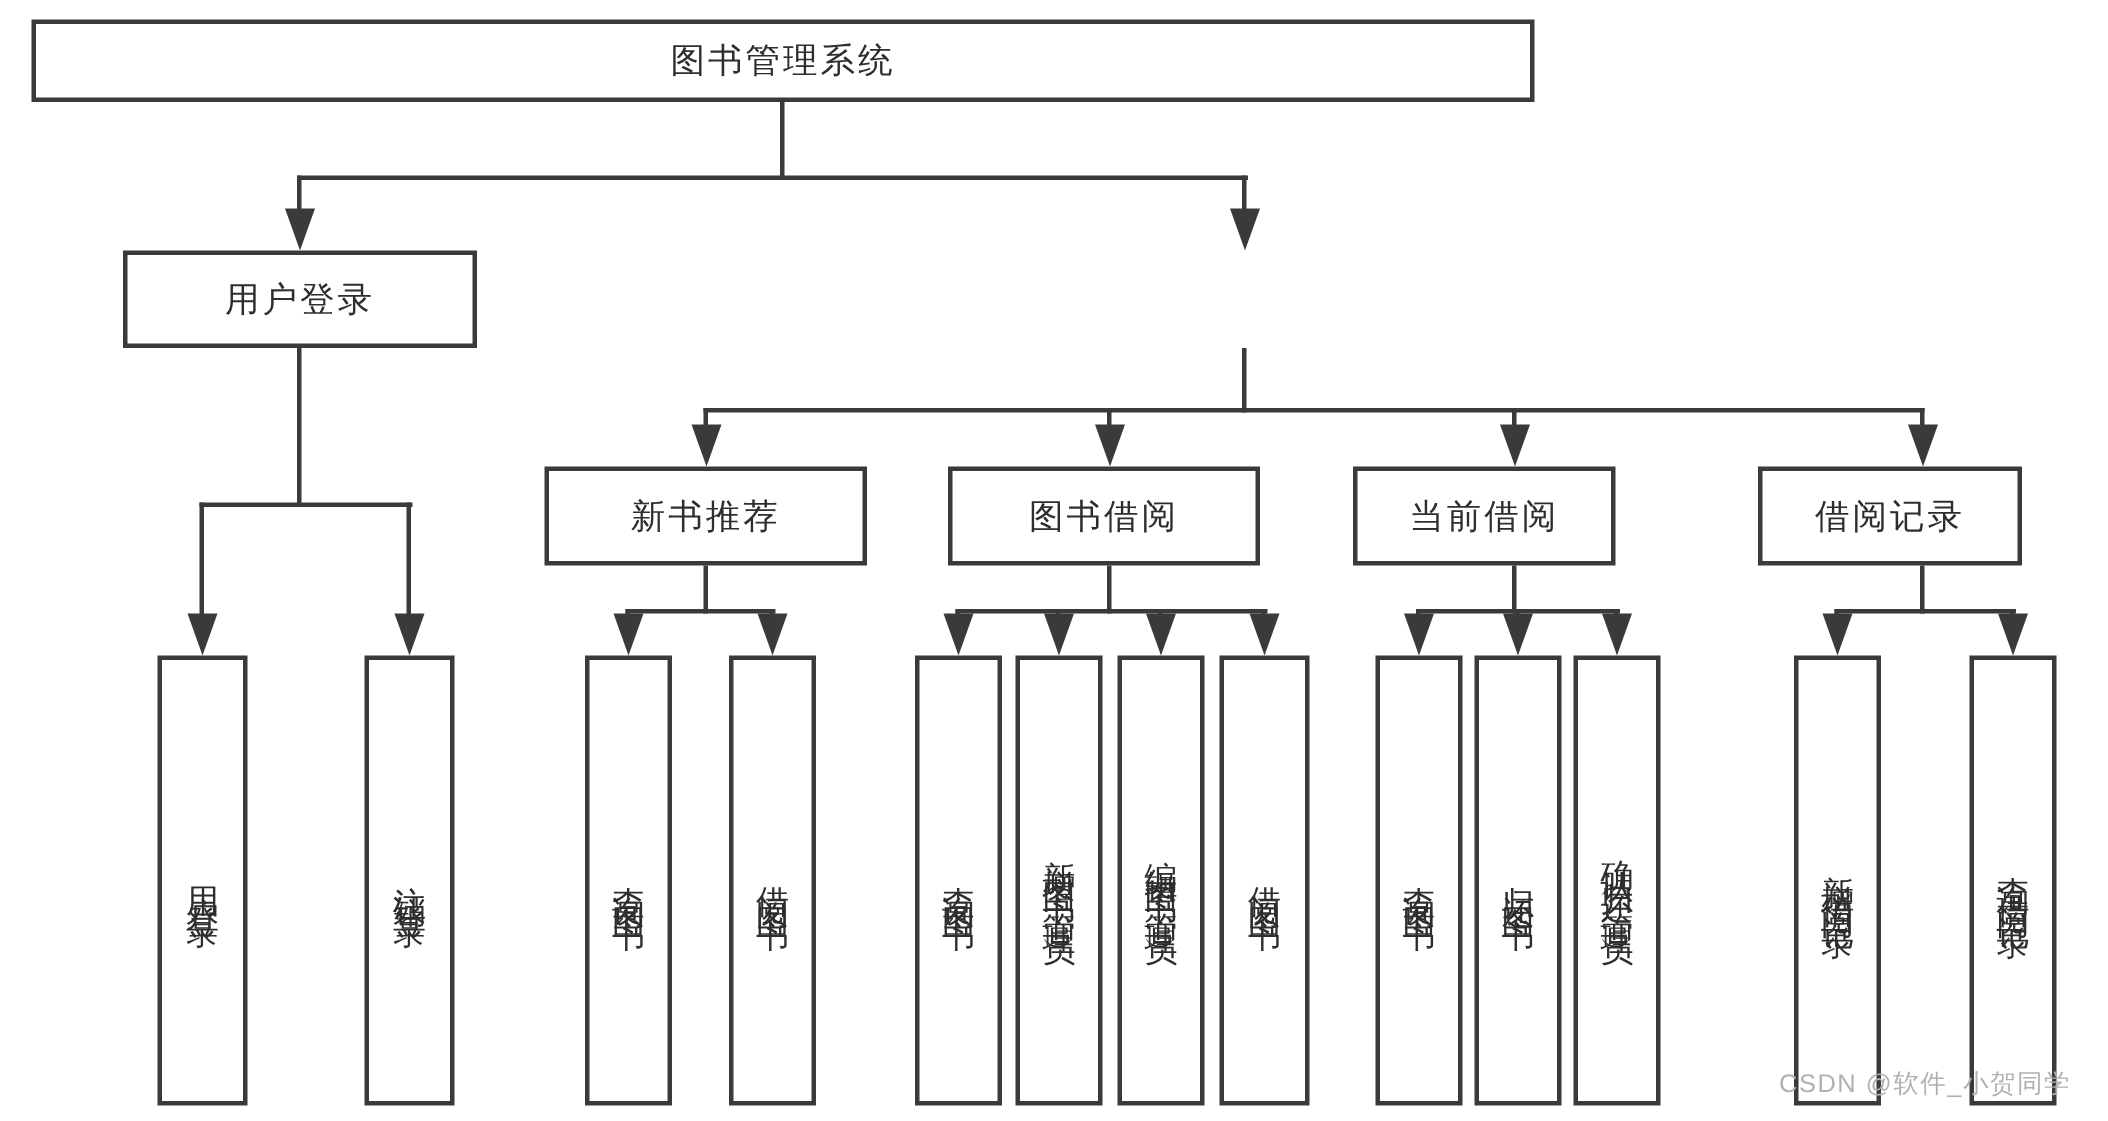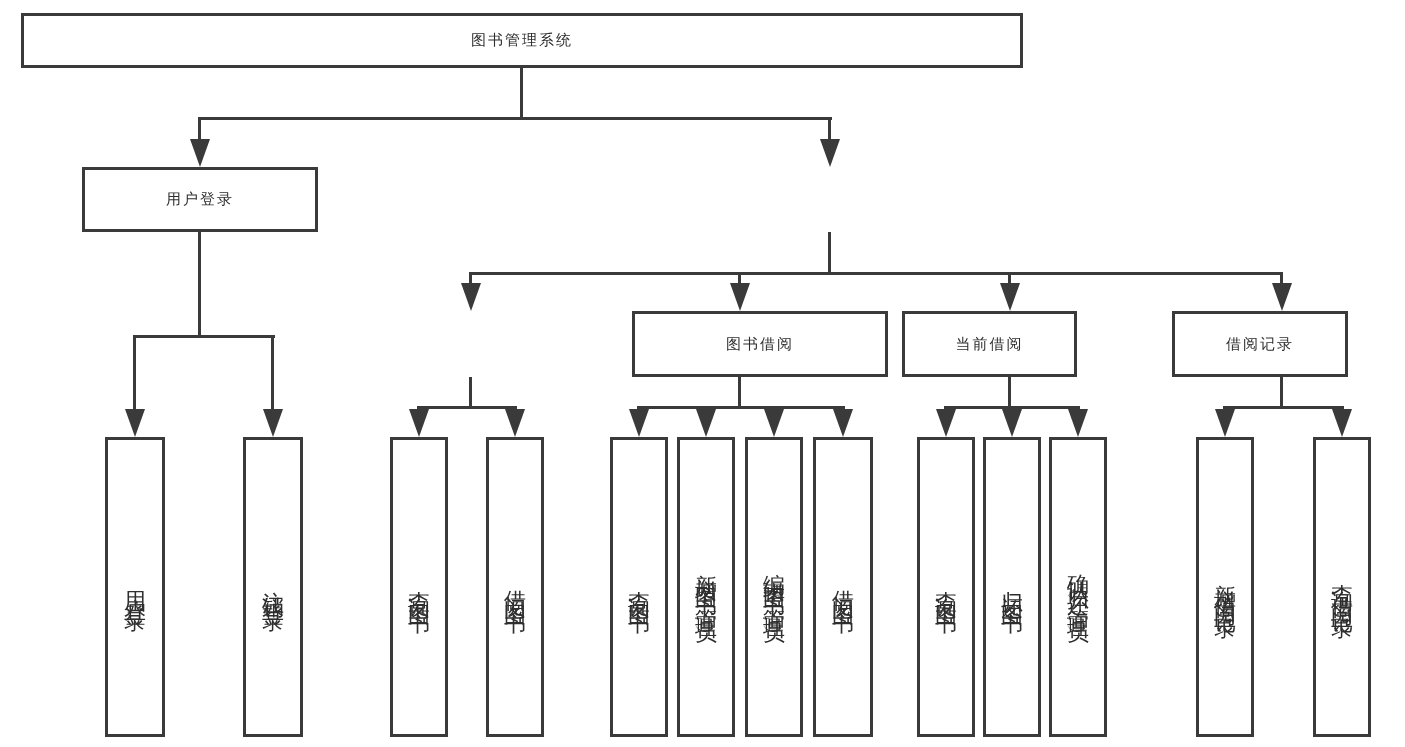--- a/index.html
+++ b/index.html
@@ -16,21 +16,21 @@
     width:1405px;height:747px;
     background:var(--bg);
     overflow:hidden;
   }
   
   .node{
     position:absolute;
     border:3px solid var(--line);
     background:var(--bg);
     display:flex;align-items:center;justify-content:center;
-    font-size:15px;
+    font-size:23px;
     letter-spacing:2px;
     color:var(--text);
     white-space:nowrap;
   }
   
   .leaf{
     position:absolute;
     border:3px solid var(--line);
     background:var(--bg);
     display:flex;align-items:center;justify-content:center;
@@ -95,21 +95,24 @@
   <div class="h-line" style="left:469px;top:272px;width:814px;"></div>
   <div class="v-line" style="left:469px;top:272px;height:13px;"></div>
   <div class="arrow" style="left:461px;top:283px;"></div>
   <div class="v-line" style="left:738px;top:272px;height:13px;"></div>
   <div class="arrow" style="left:730px;top:283px;"></div>
   <div class="v-line" style="left:1008px;top:272px;height:13px;"></div>
   <div class="arrow" style="left:1000px;top:283px;"></div>
   <div class="v-line" style="left:1280px;top:272px;height:13px;"></div>
   <div class="arrow" style="left:1272px;top:283px;"></div>
 
-  <div class="node" style="left:632px;top:311px;width:256px;height:66px;">
+  <div class="node" style="left:363px;top:311px;width:215px;height:66px;">
+    <span>新书推荐</span>
+  </div>
+  <div class="node" style="left:632px;top:311px;width:208px;height:66px;">
     <span>图书借阅</span>
   </div>
   <div class="node" style="left:902px;top:311px;width:175px;height:66px;">
     <span>当前借阅</span>
   </div>
   <div class="node" style="left:1172px;top:311px;width:176px;height:66px;">
     <span>借阅记录</span>
   </div>
 
   <div class="v-line" style="left:469px;top:377px;height:32px;"></div>
@@ -179,14 +182,15 @@
   <div class="leaf" style="left:1049px;width:58px;">
     <span class="vtext">确认归还（管理员）</span>
   </div>
   <div class="leaf" style="left:1196px;width:58px;">
     <span class="vtext">新增借阅记录</span>
   </div>
   <div class="leaf" style="left:1313px;width:58px;">
     <span class="vtext">查询借阅记录</span>
   </div>
 
+  <div class="watermark">CSDN @软件_小贺同学</div>
 
 </div>
 
 </body></html>

